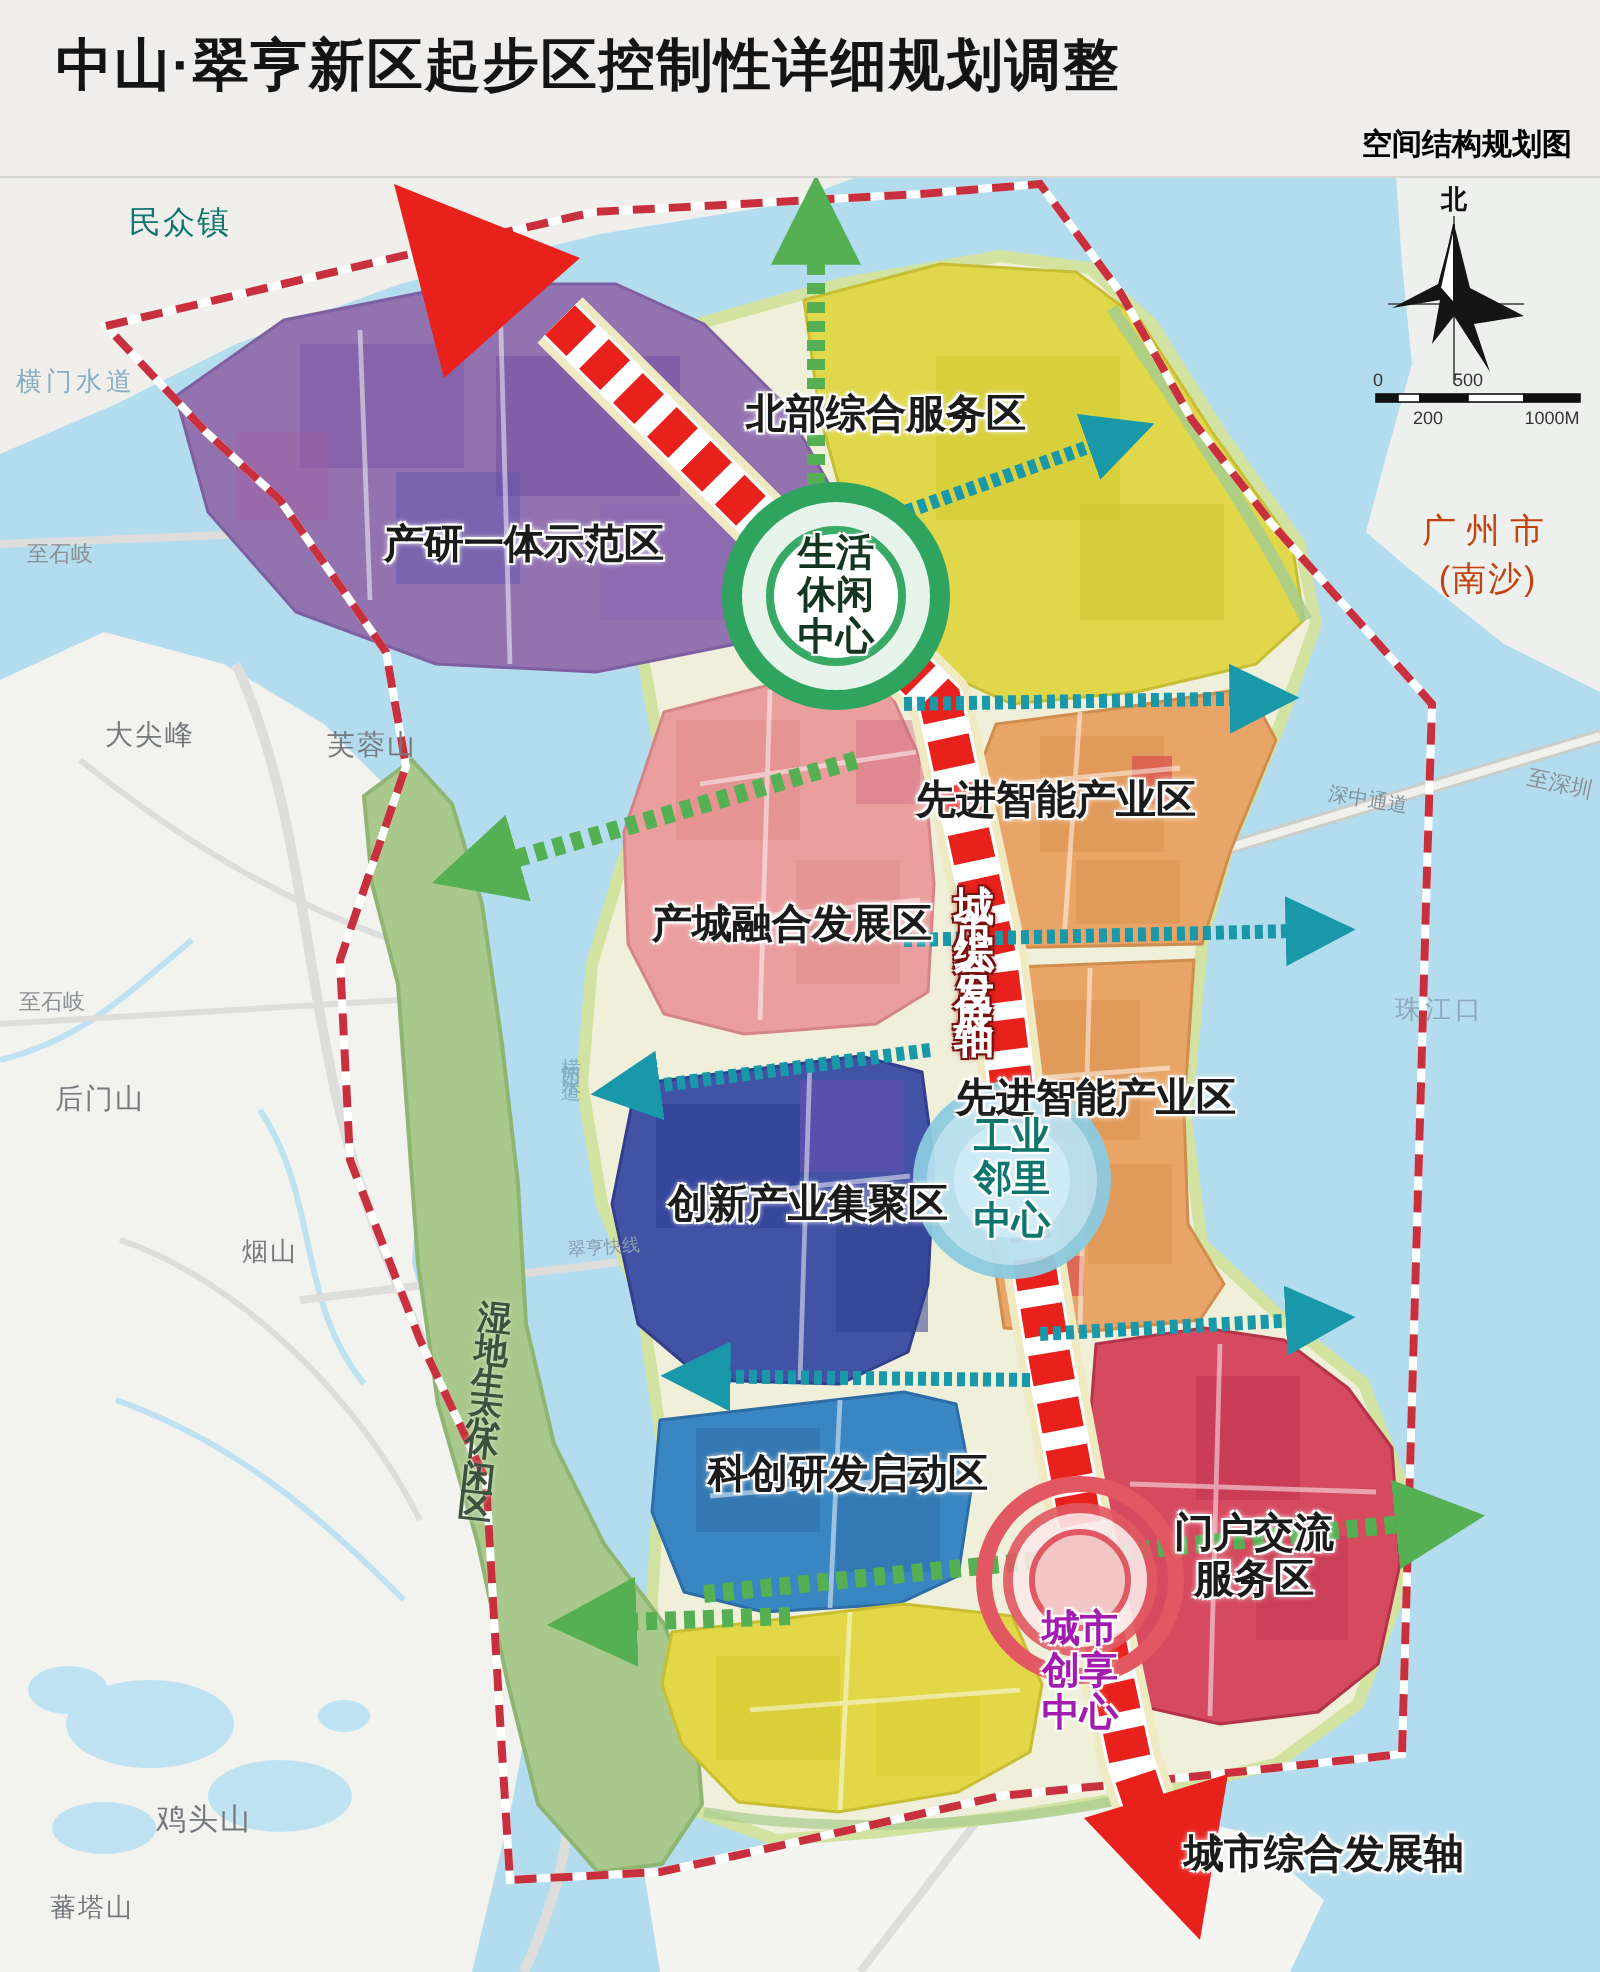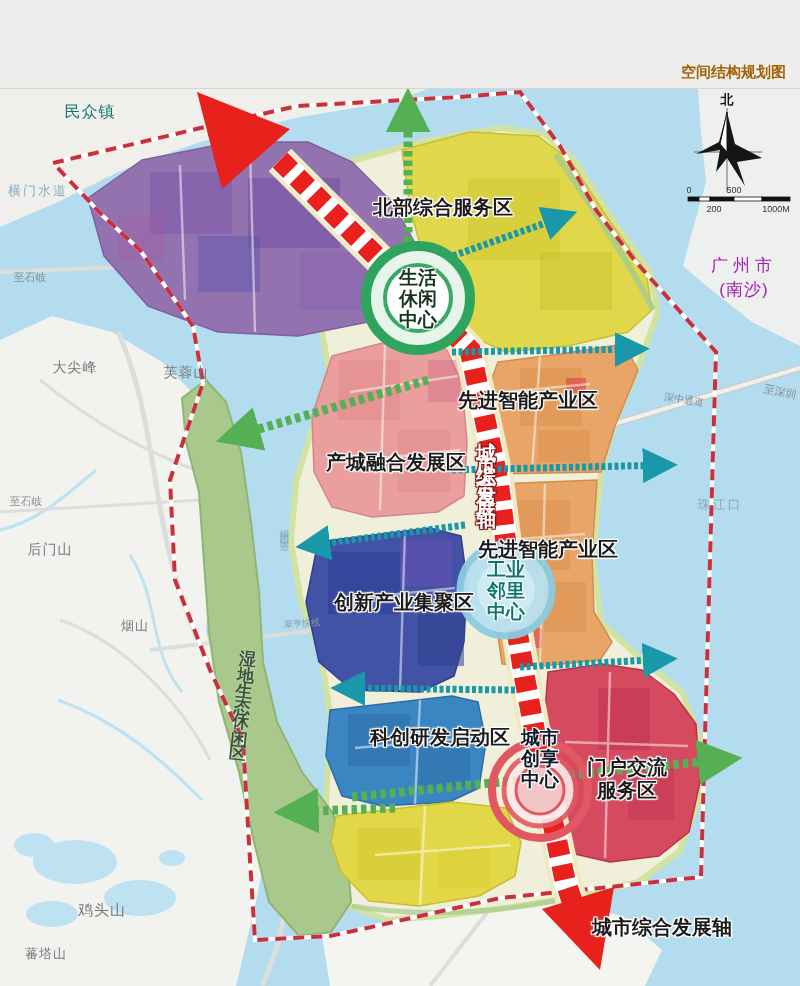--- a/index.html
+++ b/index.html
@@ -2,39 +2,39 @@
 <html><head>
 <meta charset="utf-8">
 <style>
   html,body{margin:0;padding:0;background:#888;}
   .stage{position:relative;width:800px;height:986px;overflow:hidden;background:#b3dcee;
          font-family:"Liberation Sans","DejaVu Sans",sans-serif;}
   
   .hdr{position:absolute;left:0;top:0;width:800px;height:88px;background:#efeeec;z-index:30;
        border-bottom:1px solid #d5d5d2;}
   .hdr h1{margin:0;padding:14px 0 0 28px;font-size:28px;letter-spacing:1px;color:#141414;font-weight:700;}
-  .hdr .sub{position:absolute;right:14px;bottom:6px;font-size:15px;color:#a16207;font-weight:700;}
+  .hdr .sub{position:absolute;right:14px;bottom:6px;font-size:15px;color:#000000;font-weight:700;}
   
   svg.mapsvg{position:absolute;left:0;top:0;z-index:1;}
   
   .lbl{position:absolute;transform:translate(-50%,-50%);white-space:nowrap;z-index:20;pointer-events:none;}
   .zlbl{font-size:20px;font-weight:700;color:#1b1b1b;
         text-shadow:0 0 3px #fff,0 0 3px #fff,1px 1px 0 #fff,-1px -1px 0 #fff,1px -1px 0 #fff,-1px 1px 0 #fff;text-align:center;}
   .plbl{color:#75797e;font-size:14px;letter-spacing:1px;}
   .slbl{color:#8a8f95;font-size:11px;}
   .wlbl{color:#85aec2;font-size:13px;letter-spacing:2px;}
   .vert{writing-mode:vertical-rl;text-orientation:upright;}
   .clbl{text-align:center;font-weight:700;font-size:19px;line-height:21px;
         text-shadow:0 0 3px #fff,1px 1px 0 #fff,-1px -1px 0 #fff,1px -1px 0 #fff,-1px 1px 0 #fff;}
   .axisv{color:#fff;font-size:20px;font-weight:700;letter-spacing:11px;
          text-shadow:0 0 3px #7a1010,1px 1px 0 #7a1010,-1px -1px 0 #7a1010,1px -1px 0 #7a1010,-1px 1px 0 #7a1010;}
   .wet{color:#3c523c;font-size:17px;font-weight:700;letter-spacing:16px;
        text-shadow:0 0 2px rgba(255,255,255,.6);}
   .two{line-height:23px;text-align:center;margin-top:44px;}
-  .gz{color:#a21caf;font-size:17px;letter-spacing:5px;line-height:24px;text-align:center;}
+  .gz{color:#c2410c;font-size:17px;letter-spacing:5px;line-height:24px;text-align:center;}
   .sc{position:absolute;font-size:9px;color:#333;transform:translate(-50%,-50%);z-index:20;}
   .north{font-size:13px;font-weight:700;color:#111;}
 </style>
 </head>
 <body>
 
 <div class="stage">
 
   <svg class="mapsvg" width="800" height="986" viewBox="0 0 800 986">
     <defs>
@@ -206,50 +206,52 @@
     <g stroke="#111" stroke-width="0.8">
       <rect x="688" y="197" width="11" height="4" fill="#111"></rect>
       <rect x="699" y="197" width="11" height="4" fill="#fff"></rect>
       <rect x="710" y="197" width="24" height="4" fill="#111"></rect>
       <rect x="734" y="197" width="28" height="4" fill="#fff"></rect>
       <rect x="762" y="197" width="28" height="4" fill="#111"></rect>
     </g>
   </svg>
 
   <div class="hdr">
+    <h1>中山·翠亨新区起步区控制性详细规划调整</h1>
     <div class="sub">空间结构规划图</div>
   </div>
 
+  <div class="lbl zlbl" style="left:262px;top:272px">产研一体示范区</div>
   <div class="lbl zlbl" style="left:443px;top:207px">北部综合服务区</div>
   <div class="lbl zlbl" style="left:528px;top:400px">先进智能产业区</div>
   <div class="lbl zlbl" style="left:548px;top:549px">先进智能产业区</div>
   <div class="lbl zlbl" style="left:404px;top:602px">创新产业集聚区</div>
   <div class="lbl zlbl" style="left:396px;top:462px">产城融合发展区</div>
-  <div class="lbl zlbl" style="left:440px;top:737px">科创研发启动区</div>
+  <div class="lbl zlbl" style="left:424px;top:737px">科创研发启动区</div>
   <div class="lbl zlbl two" style="left:627px;top:735px">
     <div>门户交流</div>
     <div>服务区</div>
   </div>
   <div class="lbl zlbl" style="left:662px;top:927px">城市综合发展轴</div>
 
   <div class="lbl wet vert" style="left:244px;top:692px;transform:translate(-50%,-50%) rotate(6deg)">湿地生态休闲区</div>
 
   <div class="lbl axisv vert" style="left:487px;top:465px">城市综合发展轴</div>
 
   <div class="lbl clbl" style="left:418px;top:298px;color:#14351f">
     <div>生活</div>
     <div>休闲</div>
     <div>中心</div>
   </div>
   <div class="lbl clbl" style="left:506px;top:590px;color:#0f766e">
     <div>工业</div>
     <div>邻里</div>
     <div>中心</div>
   </div>
-  <div class="lbl clbl" style="left:540px;top:758px;color:#0f172a">
+  <div class="lbl clbl" style="left:540px;top:836px;color:#a21caf">
     <div>城市</div>
     <div>创享</div>
     <div>中心</div>
   </div>
 
   <div class="lbl plbl" style="left:90px;top:112px;font-size:16px;color:#0f766e">民众镇</div>
   <div class="lbl wlbl" style="left:38px;top:191px">横门水道</div>
   <div class="lbl plbl" style="left:75px;top:368px">大尖峰</div>
   <div class="lbl plbl" style="left:186px;top:373px">芙蓉山</div>
   <div class="lbl slbl" style="left:30px;top:277px">至石岐</div>

